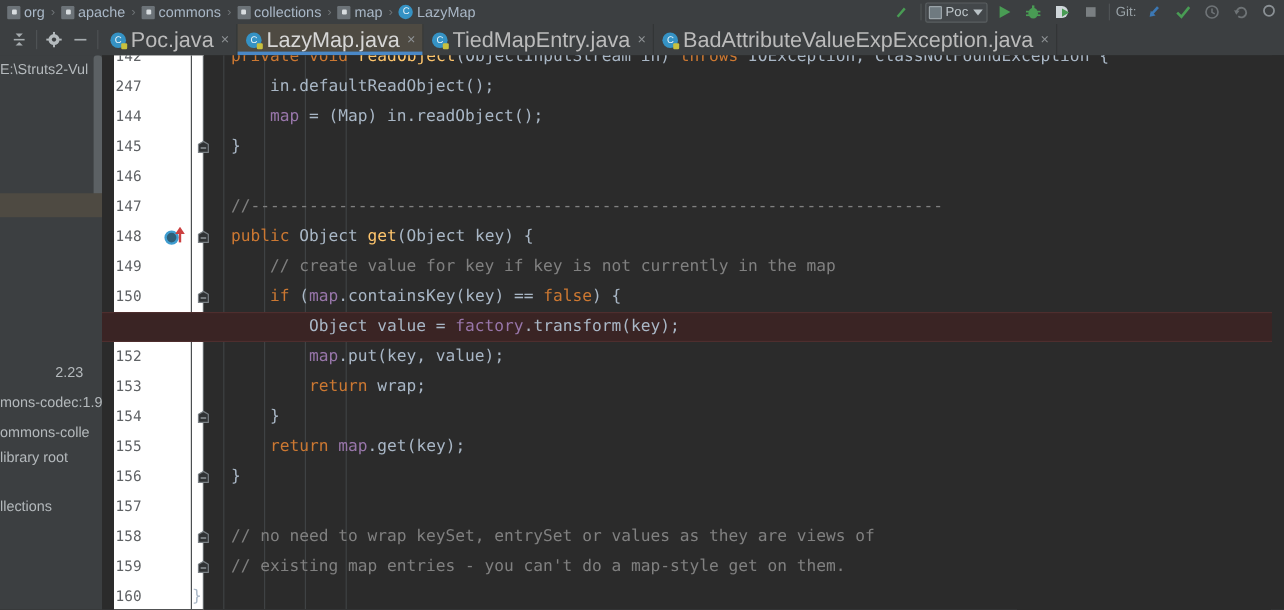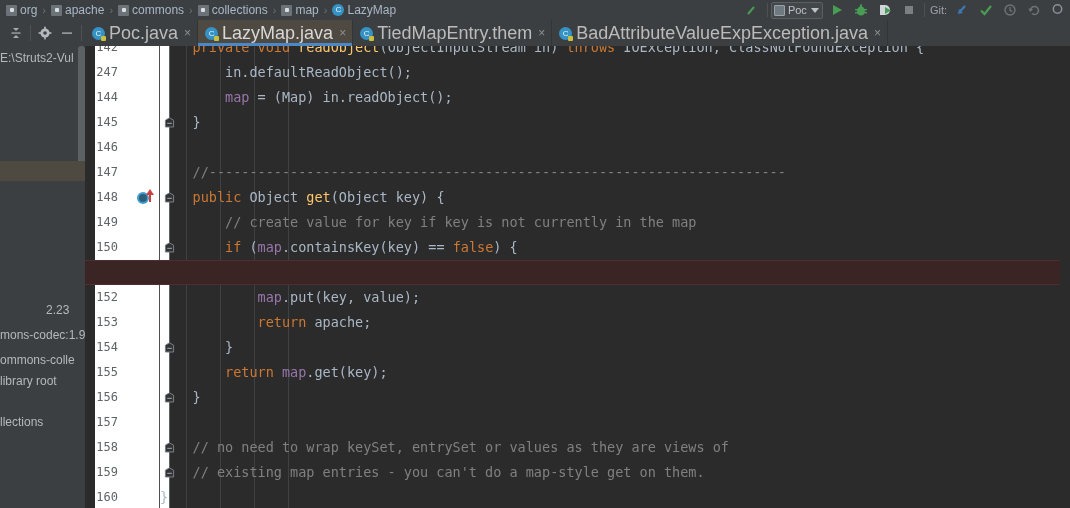--- a/index.html
+++ b/index.html
@@ -300,21 +300,21 @@
         <span class="tab-label">Poc.java</span>
         <span class="tab-close">×</span>
       </div>
       <div class="tab active">
         <span class="tab-ico lock">C</span>
         <span class="tab-label">LazyMap.java</span>
         <span class="tab-close">×</span>
       </div>
       <div class="tab">
         <span class="tab-ico lock">C</span>
-        <span class="tab-label">TiedMapEntry.them</span>
+        <span class="tab-label">TiedMapEntry.java</span>
         <span class="tab-close">×</span>
       </div>
       <div class="tab">
         <span class="tab-ico lock">C</span>
         <span class="tab-label">BadAttributeValueExpException.java</span>
         <span class="tab-close">×</span>
       </div>
     </div>
 </div>
 
@@ -405,22 +405,23 @@
       <div class="cline" style="top: -11px;"><span class="pln">    </span><span class="kw">private</span><span class="pln"> </span><span class="kw">void</span><span class="pln"> </span><span class="mth">readObject</span><span class="pln">(ObjectInputStream in) </span><span class="kw">throws</span><span class="pln"> IOException, ClassNotFoundException {</span></div>
       <div class="cline" style="top: 14px;"><span class="pln">        in.defaultReadObject();</span></div>
       <div class="cline" style="top: 39px;"><span class="pln">        </span><span class="fld">map</span><span class="pln"> = (Map) in.readObject();</span></div>
       <div class="cline" style="top: 64px;"><span class="pln">    }</span></div>
       <div class="cline" style="top: 89px;"><span class="pln"></span></div>
       <div class="cline" style="top: 114px;"><span class="cmt">    //-----------------------------------------------------------------------</span></div>
       <div class="cline" style="top: 139px;"><span class="pln">    </span><span class="kw">public</span><span class="pln"> Object </span><span class="mth">get</span><span class="pln">(Object key) {</span></div>
       <div class="cline" style="top: 164px;"><span class="cmt">        // create value for key if key is not currently in the map</span></div>
       <div class="cline" style="top: 189px;"><span class="pln">        </span><span class="kw">if</span><span class="pln"> (</span><span class="fld">map</span><span class="pln">.containsKey(key) == </span><span class="kw">false</span><span class="pln">) {</span></div>
       <div class="hl-row" style="top: 214px; left: -75px;"></div>
+      <div class="cline" style="top: 214px;"><span class="pln">            Object value = </span><span class="fld">factory</span><span class="pln">.transform(key);</span></div>
       <div class="cline" style="top: 239px;"><span class="pln">            </span><span class="fld">map</span><span class="pln">.put(key, value);</span></div>
-      <div class="cline" style="top: 264px;"><span class="pln">            </span><span class="kw">return</span><span class="pln"> apache;</span></div>
+      <div class="cline" style="top: 264px;"><span class="pln">            </span><span class="kw">return</span><span class="pln"> wrap;</span></div>
       <div class="cline" style="top: 289px;"><span class="pln">        }</span></div>
       <div class="cline" style="top: 314px;"><span class="pln">        </span><span class="kw">return</span><span class="pln"> </span><span class="fld">map</span><span class="pln">.get(key);</span></div>
       <div class="cline" style="top: 339px;"><span class="pln">    }</span></div>
       <div class="cline" style="top: 364px;"><span class="pln"></span></div>
       <div class="cline" style="top: 389px;"><span class="cmt">    // no need to wrap keySet, entrySet or values as they are views of</span></div>
       <div class="cline" style="top: 414px;"><span class="cmt">    // existing map entries - you can't do a map-style get on them.</span></div>
       <div class="cline" style="top: 439px;"><span class="pln">}</span></div>
     </div>
   <div class="scrollbar-v"></div>
 </div>

